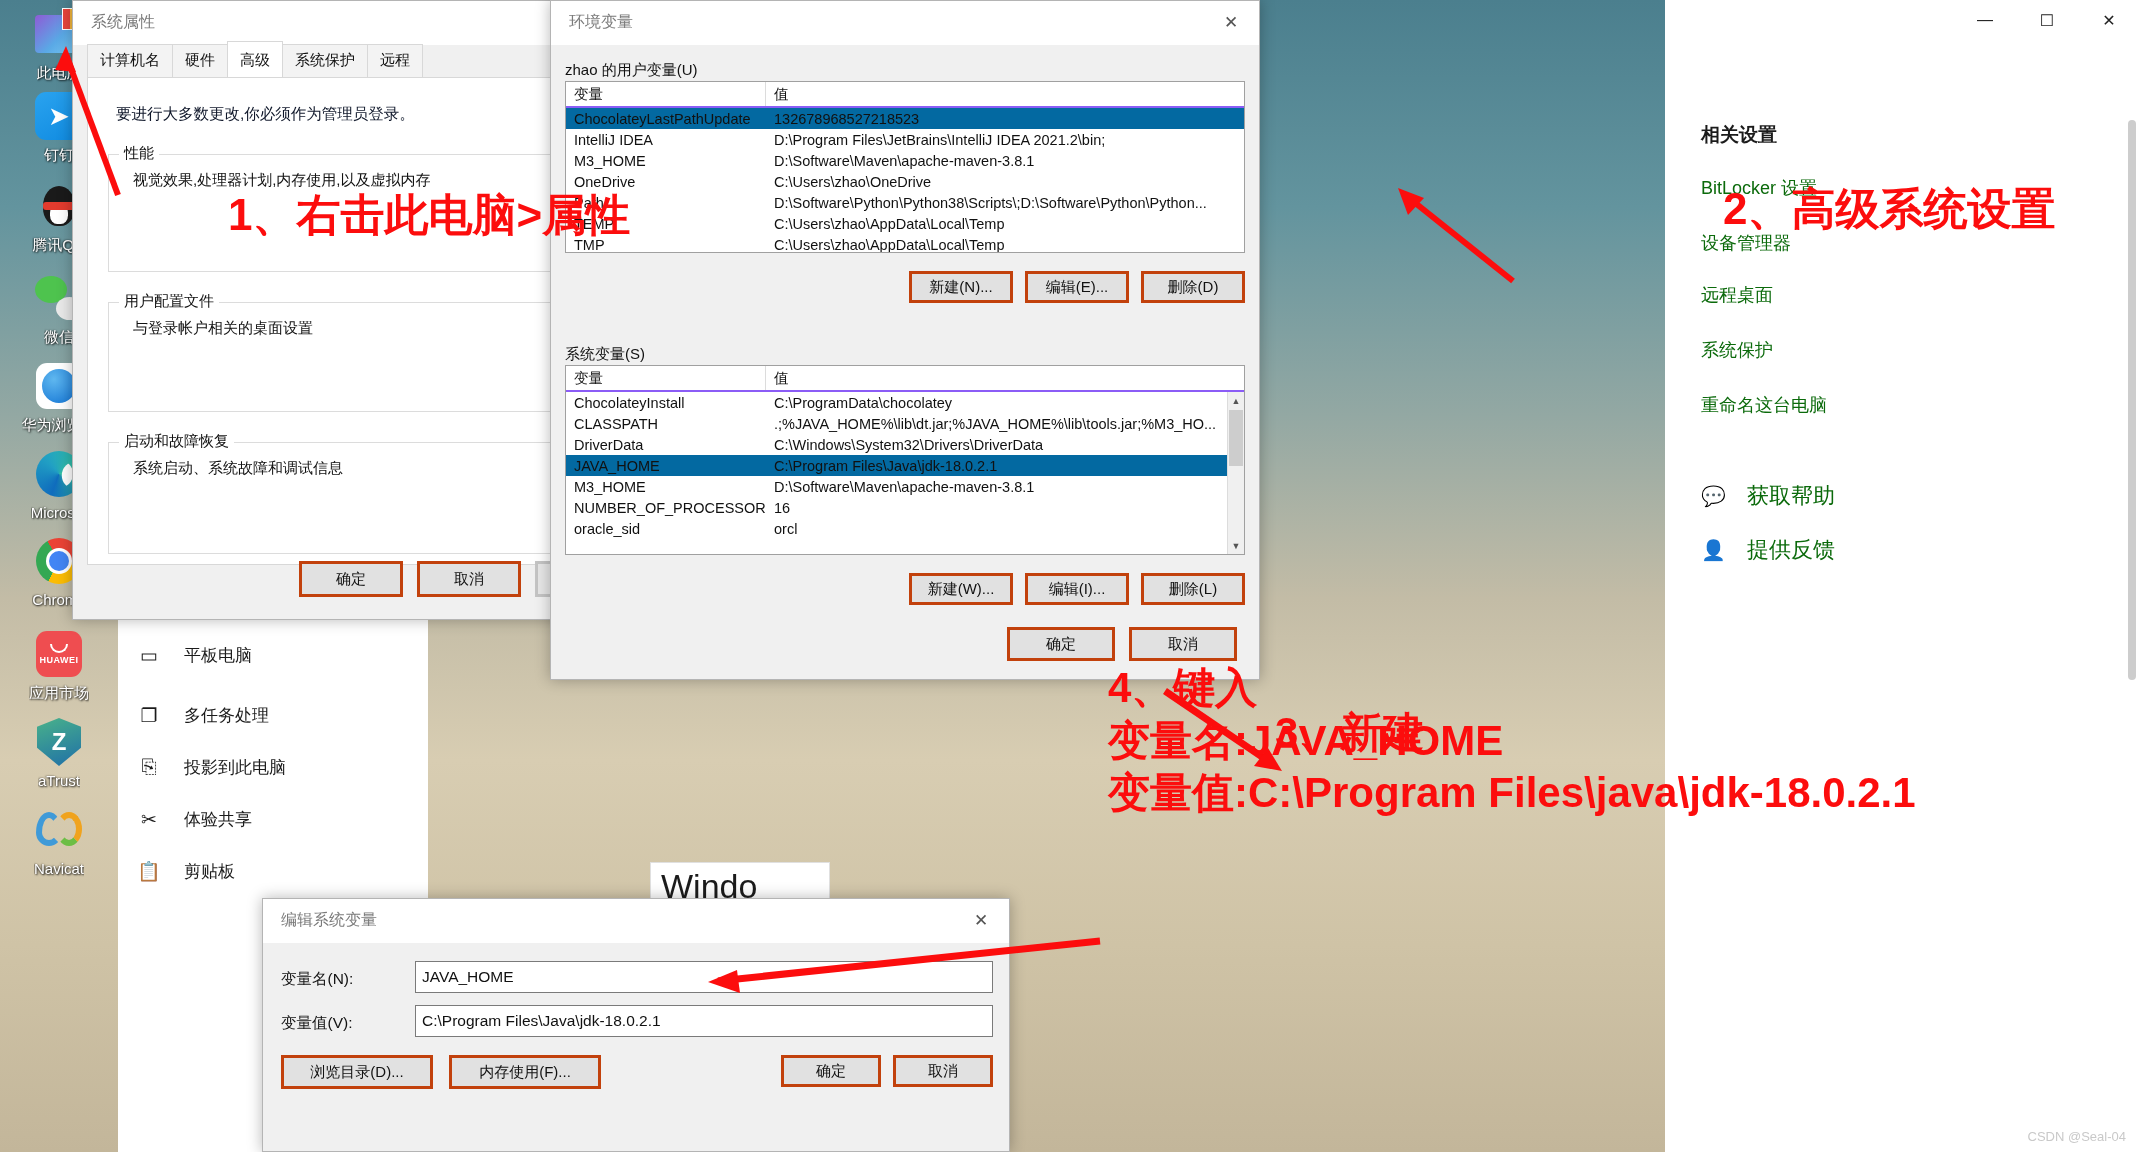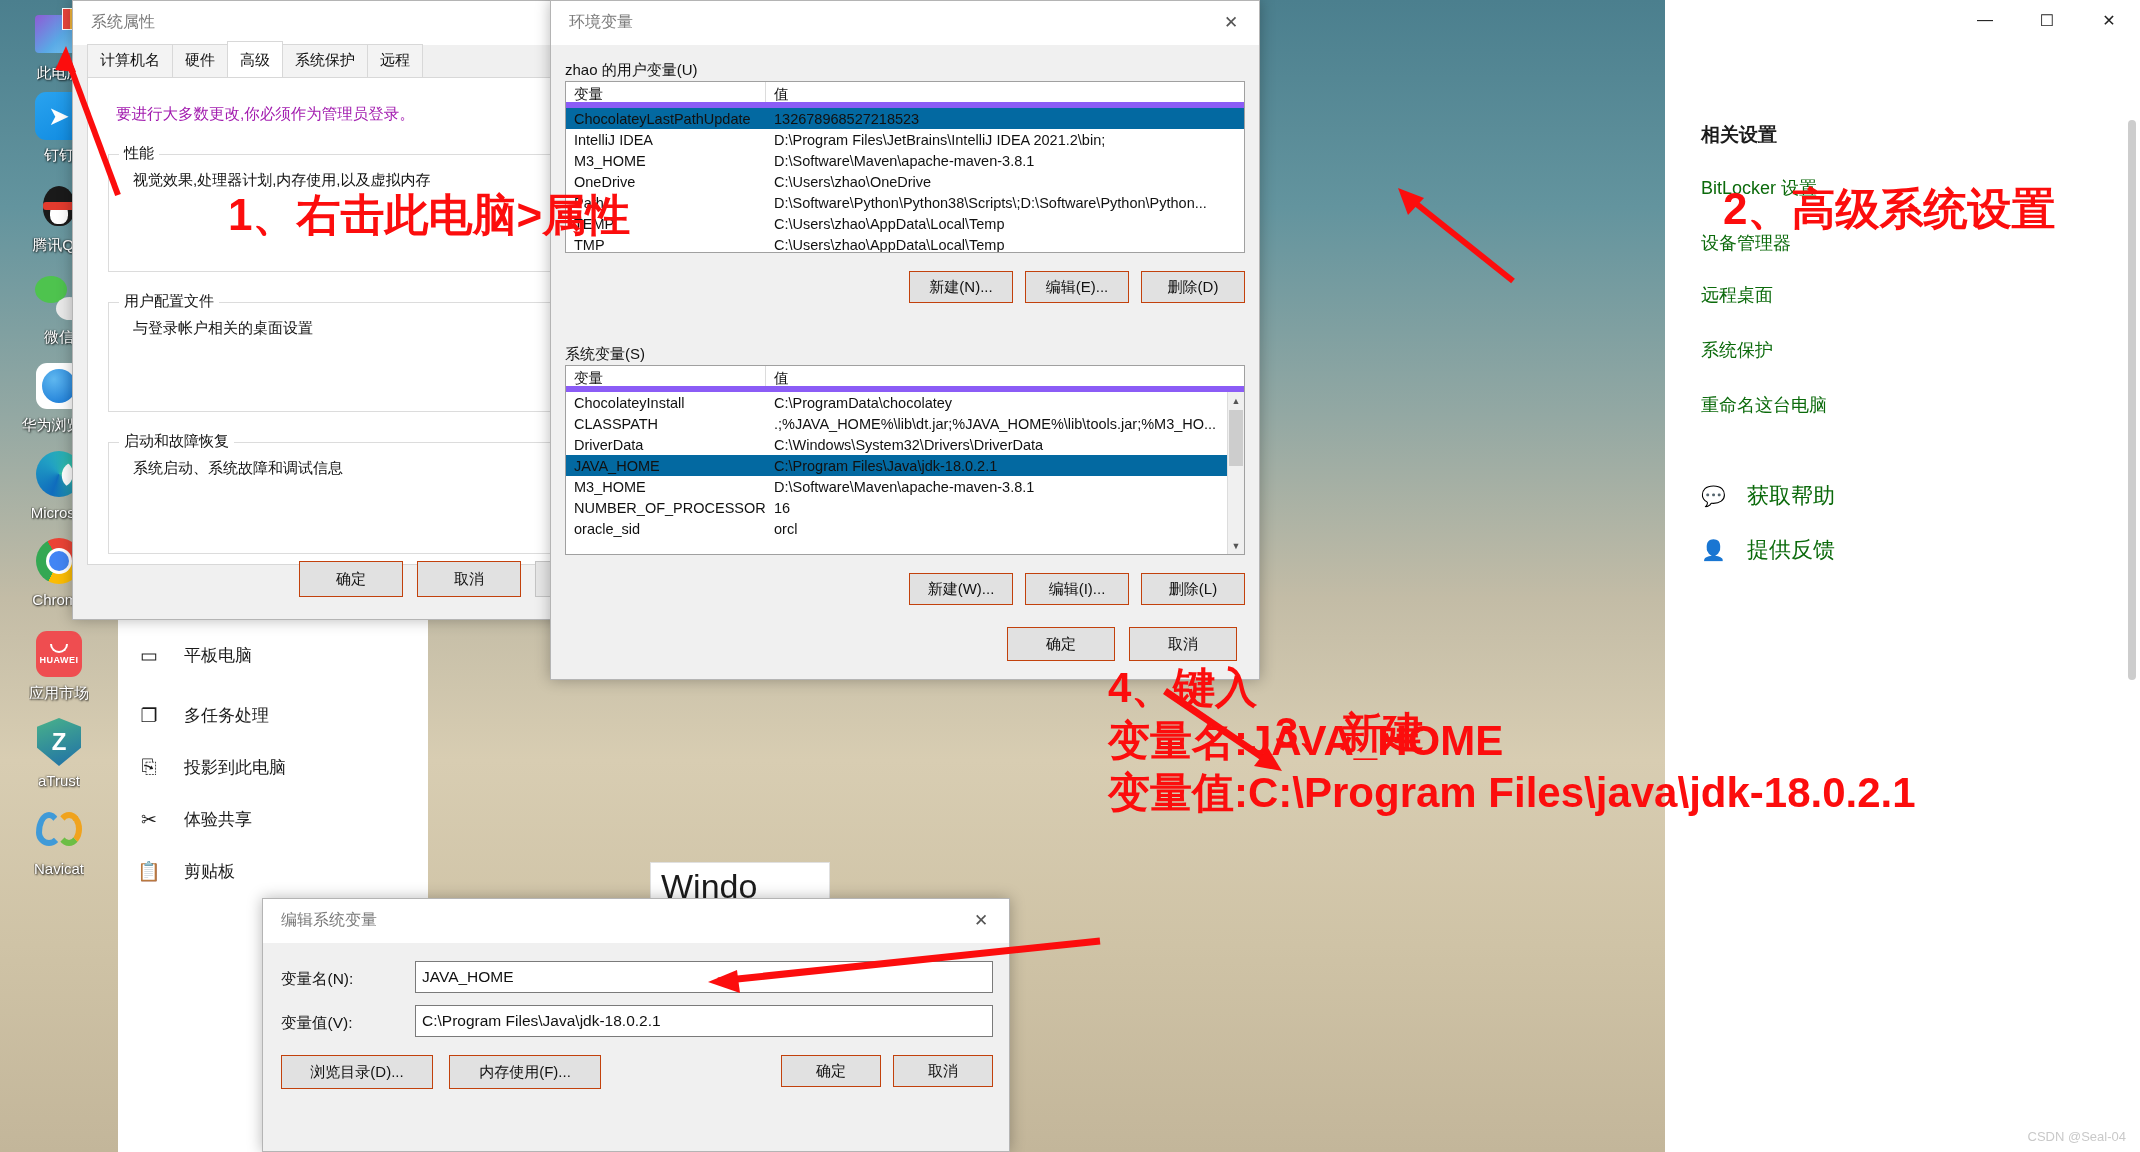--- a/index.html
+++ b/index.html
@@ -112,54 +112,54 @@
   
   .dlg { position: absolute; background: #f0f0f0; border: 1px solid #b4b4b4;
          box-shadow: 0 0 14px rgba(0,0,0,.28); }
   .dlg-title { height: 44px; background: #fff; display: flex; align-items: center;
                padding-left: 18px; border-bottom: 1px solid #fff; }
   .dlg-title .t { font-size: 16px; color: #7a7a7a; }
   .dlg-title .x { margin-left: auto; width: 56px; height: 44px; display: flex;
                   align-items: center; justify-content: center; font-size: 17px; color: #555; }
 
   .btn {
-    background: #e1e1e1; border: 1px solid #c2410c; color: #111;
+    background: #e1e1e1; border: 3px solid #c2410c; color: #111;
     font-size: 15px; font-family: "Liberation Sans", sans-serif;
     display: flex; align-items: center; justify-content: center; cursor: default;
   }
   .btn.disabled { color: #8d8d8d; background: #e6e6e6; border-color: #c4c4c4; }
 
   
   #sysprops { left: 72px; top: 0px; width: 690px; height: 620px; background: #f0f0f0; }
   #sysprops .body { position: absolute; left: 0; top: 44px; right: 0; bottom: 0; }
   #sp-tabs { position: absolute; left: 14px; top: 0; height: 32px; display: flex;
              align-items: flex-end; font-size: 15px; justify-content: space-between; }
   .sp-tab { padding: 6px 12px 7px; border: 1px solid #d8d8d8; border-bottom: none;
             background: #f3f3f3; color: #111; margin-right: -1px; }
   .sp-tab.active { background: #fff; position: relative; z-index: 2; padding-top: 9px; }
   #sp-page { position: absolute; left: 14px; top: 32px; right: 14px; height: 488px;
              background: #fff; border: 1px solid #d8d8d8; }
-  #sp-admin-note { position: absolute; left: 28px; top: 26px; font-size: 15.5px; color: #a21caf; }
+  #sp-admin-note { position: absolute; left: 28px; top: 26px; font-size: 15.5px; color: #0f172a; }
   .sp-group { position: absolute; left: 20px; right: 22px; border: 1px solid #dcdcdc; }
   .sp-group .glabel { position: absolute; top: -11px; left: 10px; background: #fff;
                       padding: 0 5px; font-size: 15px; color: #111; }
   .sp-group .gdesc { position: absolute; left: 24px; top: 16px; font-size: 15px; color: #111; }
   .sp-group .gbtn { position: absolute; right: 14px; bottom: 12px; width: 118px; height: 34px; }
   #sp-env-btn { position: absolute; right: 36px; top: 440px; width: 148px; height: 34px; }
   #sp-footer { position: absolute; left: 0; right: 0; bottom: 0; height: 76px; }
   #sp-footer .btn { position: absolute; top: 18px; width: 104px; height: 36px; }
 
   
   #envdlg { left: 550px; top: 0px; width: 710px; height: 680px; }
   #envdlg .evbody { position: absolute; left: 0; top: 44px; right: 0; bottom: 0; background: #f0f0f0; }
   .ev-section { position: absolute; left: 14px; right: 14px; }
   .ev-seclabel { position: absolute; left: 0; top: 0; font-size: 15px; color: #111; }
   .ev-table { position: absolute; left: 0; right: 0; top: 20px; background: #fff;
               border: 1px solid #a0a0a0; overflow: hidden; }
-  .ev-head { display: flex; height: 26px; border-bottom: 6px solid #8b5cf6; background: #fff; }
+  .ev-head { display: flex; height: 26px; border-bottom: 2px solid #8b5cf6; background: #fff; }
   .ev-head div { font-size: 14.5px; color: #111; padding: 3px 0 0 8px; }
   .ev-col-var { width: 200px; border-right: 1px solid #dcdcdc; }
   .ev-col-val { flex: 1; }
   .ev-row { display: flex; height: 21px; align-items: center; font-size: 14.5px; color: #111; }
   .ev-row.sel { background: #0369a1; }
   .ev-row .c1 { width: 200px; padding-left: 8px; white-space: nowrap; overflow: hidden; }
   .ev-row .c2 { flex: 1; padding-left: 8px; white-space: nowrap; overflow: hidden;
                 text-overflow: ellipsis; padding-right: 6px; }
   .ev-btnrow { position: absolute; right: 0; display: flex; gap: 12px; }
   .ev-btnrow .btn { width: 104px; height: 32px; }

